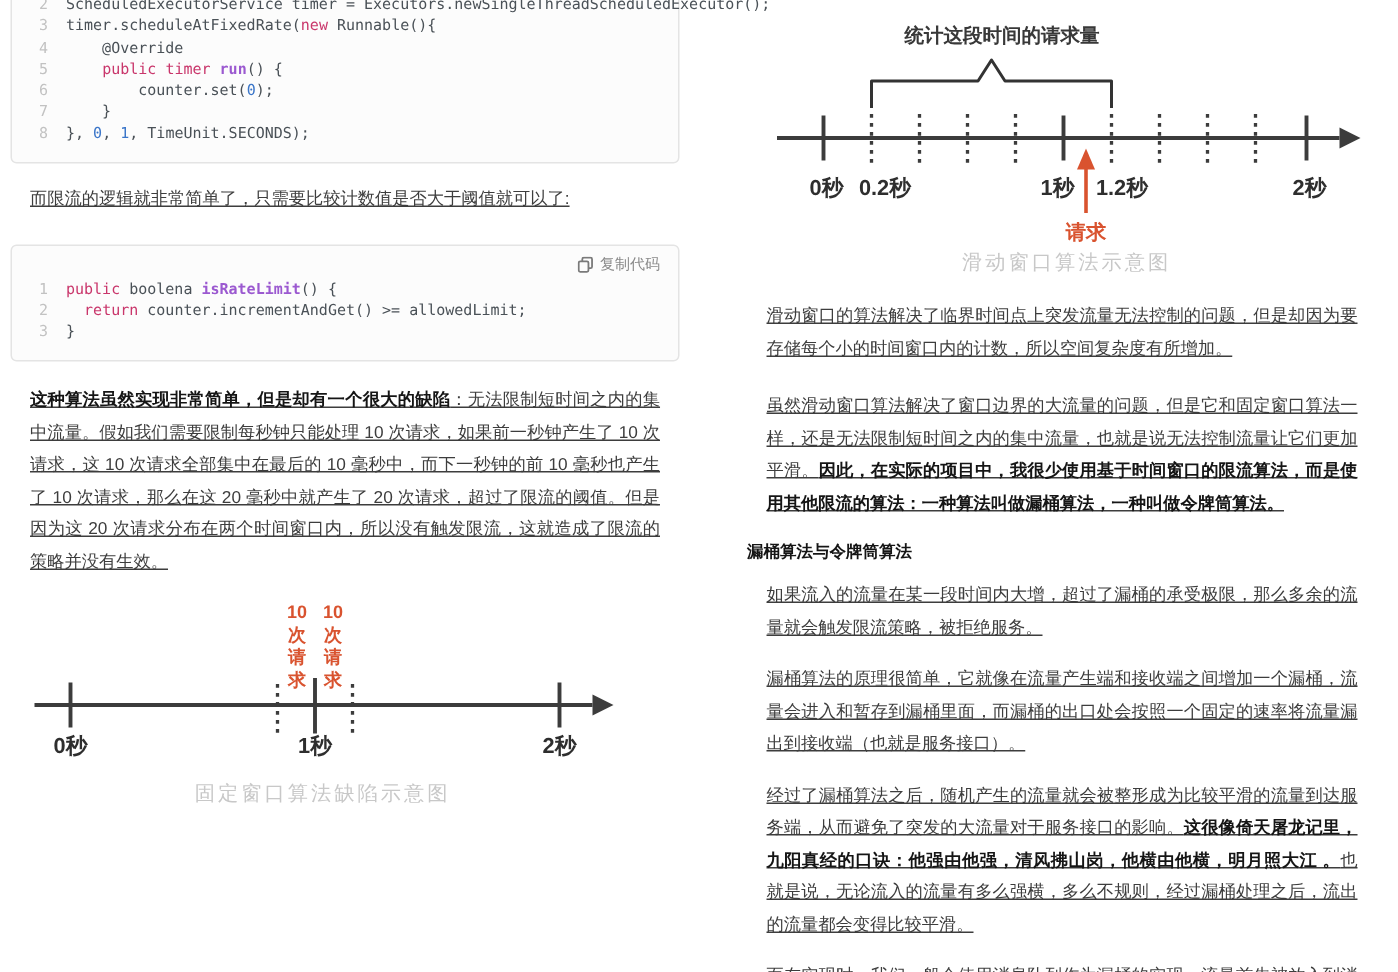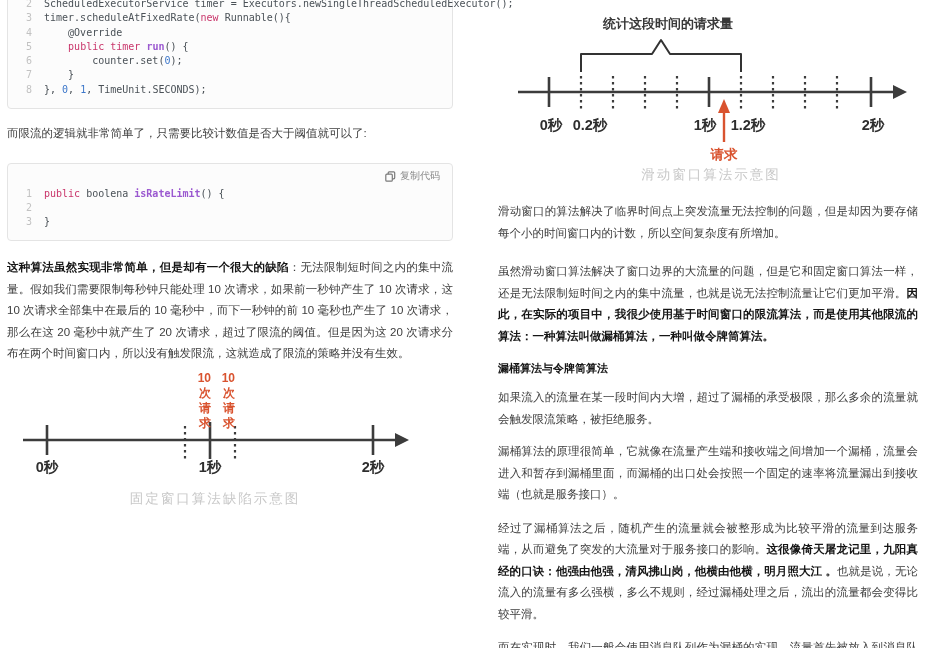--- a/index.html
+++ b/index.html
@@ -6,21 +6,21 @@
   .page {
     position:relative; width:932px; height:648px; overflow:hidden;
     background:#ffffff; font-family:"Liberation Sans", sans-serif;
   }
   .col { position:absolute; top:0; }
   .col-left  { left:7px;  width:446px; }
   .col-right { left:498px; width:420px; }
 
   .para {
     font-size:11.5px; line-height:21.5px; color:#3d3d3d;
-    text-align:justify; margin:0;
+    text-align:justify; margin:13px;text-decoration:underline;
   }
   .para strong { color:#151515; font-weight:700; }
 
   .section-heading {
     font-size:11px; font-weight:700; color:#151515;
     line-height:16px; margin:0;
   }
 
   
   .code-block {
@@ -47,21 +47,21 @@
   .diagram { position:relative; }
   .svg-label   { fill:#2e2e2e; font-size:14.5px; font-weight:600;
                  font-family:"Liberation Sans", sans-serif; }
   .svg-title   { fill:#383838; font-size:13px; font-weight:700;
                  font-family:"Liberation Sans", sans-serif; }
   .svg-caption { fill:var(--cap); font-size:13.5px; letter-spacing:2px;
                  font-family:"Liberation Sans", sans-serif; }
   .svg-red     { fill:var(--red); font-size:13.5px; font-weight:700;
                  font-family:"Liberation Sans", sans-serif; }
   .burst-label {
-    position:absolute; width:26px; text-align:right;
+    position:absolute; width:26px; text-align:center;
     color:var(--red); font-size:12px; font-weight:700; line-height:15px;
   }
 </style>
 </head>
 <body>
 
 <div class="page">
 
   <div class="col col-left">
 
@@ -106,20 +106,21 @@
         </svg>
         <span>复制代码</span>
       </div>
       <div>
           <div class="code-line">
             <span class="ln">1</span>
             <span class="lc"><span class="tk-kw">public</span><span> boolena </span><span class="tk-fn">isRateLimit</span><span>() {</span></span>
           </div>
           <div class="code-line">
             <span class="ln">2</span>
+            <span class="lc"><span>  </span><span class="tk-kw">return</span><span> counter.incrementAndGet() &gt;= allowedLimit;</span></span>
           </div>
           <div class="code-line">
             <span class="ln">3</span>
             <span class="lc"><span>}</span></span>
           </div>
         </div>
     </div>
 
     <p class="para" style="margin-top:16px;"><strong>这种算法虽然实现非常简单，但是却有一个很大的缺陷</strong><span>：无法限制短时间之内的集中流量。假如我们需要限制每秒钟只能处理 10 次请求，如果前一秒钟产生了 10 次请求，这 10 次请求全部集中在最后的 10 毫秒中，而下一秒钟的前 10 毫秒也产生了 10 次请求，那么在这 20 毫秒中就产生了 20 次请求，超过了限流的阈值。但是因为这 20 次请求分布在两个时间窗口内，所以没有触发限流，这就造成了限流的策略并没有生效。</span></p>
 

